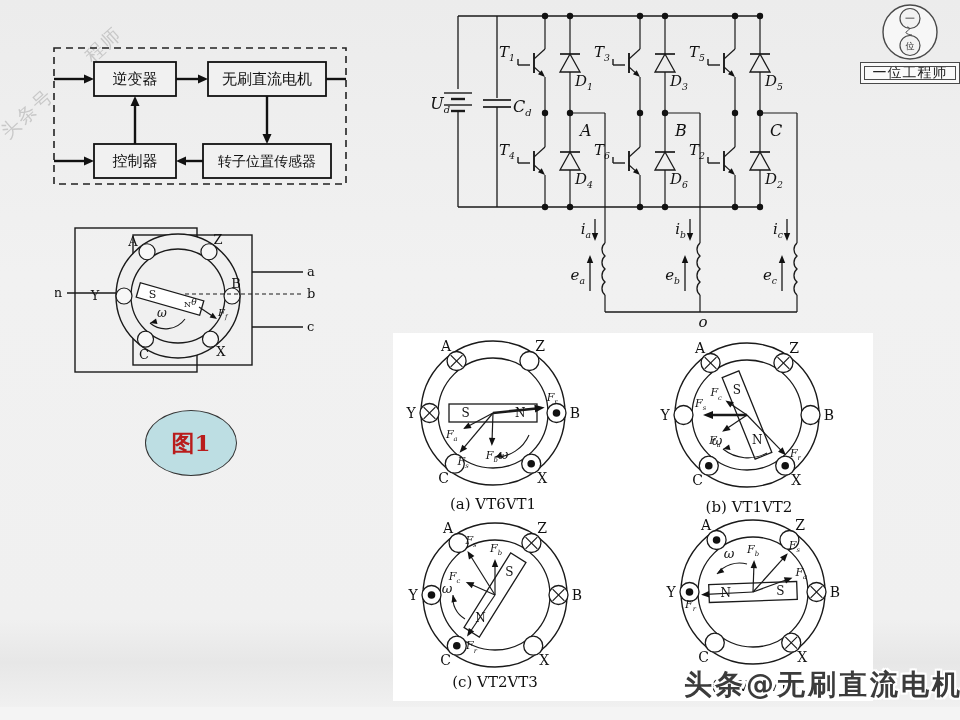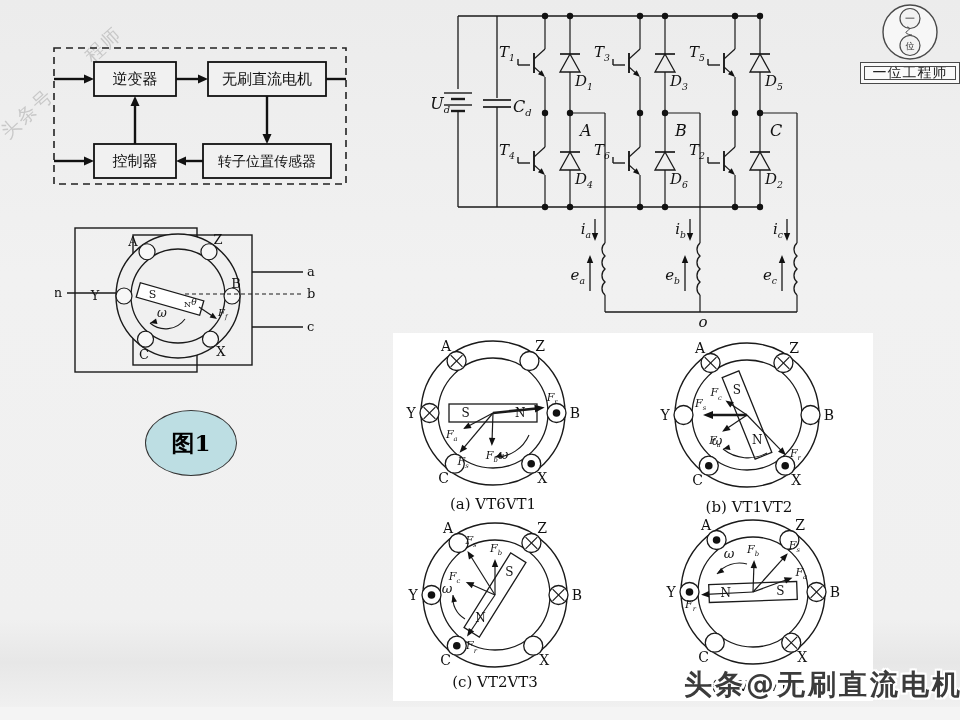--- a/index.html
+++ b/index.html
@@ -4,21 +4,21 @@
 <style>
   html,body{margin:0;padding:0;background:#dcdcdc;}
   #slide{position:relative;width:960px;height:720px;overflow:hidden;
     background:linear-gradient(180deg,#ececec 0%,#f1f1f1 38%,#f0f0f0 86%,#e7e7e7 92%,#f3f3f3 100%);
     font-family:"DejaVu Sans", sans-serif;}
   .abs{position:absolute;}
   .wm-diag{position:absolute;color:#bcbcbc;opacity:.75;font-size:19px;letter-spacing:2px;
     transform:rotate(-42deg);transform-origin:left center;font-family:"DejaVu Sans",sans-serif;}
   #badge{position:absolute;left:145px;top:410px;width:92px;height:66px;border:1.6px solid #333;
     border-radius:50%;display:flex;align-items:center;justify-content:center;
-    font-family:"DejaVu Serif",serif;font-weight:bold;font-size:23px;color:#000000;box-sizing:border-box;}
+    font-family:"DejaVu Serif",serif;font-weight:bold;font-size:23px;color:#b91c1c;box-sizing:border-box;}
   #panel{position:absolute;left:393px;top:333px;width:480px;height:368px;background:#ffffff;}
   #logo-label{position:absolute;left:860px;top:62px;width:100px;height:22px;border:1.5px solid #4a4a4a;
     outline:1px solid #4a4a4a;outline-offset:-5px;background:#fafafa;display:flex;align-items:center;
     justify-content:center;font-size:14px;letter-spacing:1px;color:#222;box-sizing:border-box;
     font-family:"DejaVu Serif",serif;text-align:right;}
   #wm-bottom{position:absolute;left:684px;top:666px;width:276px;font-size:28px;font-weight:bold;
     color:#3b3b3b;letter-spacing:3px;white-space:nowrap;font-family:"DejaVu Sans",sans-serif;
     text-shadow:-2px 0 0 #fff,2px 0 0 #fff,0 -2px 0 #fff,0 2px 0 #fff,
                 -2px -2px 0 #fff,2px 2px 0 #fff,-2px 2px 0 #fff,2px -2px 0 #fff;}
   #bottom-strip{position:absolute;left:0;top:707px;width:960px;height:13px;background:#f4f4f4;}

